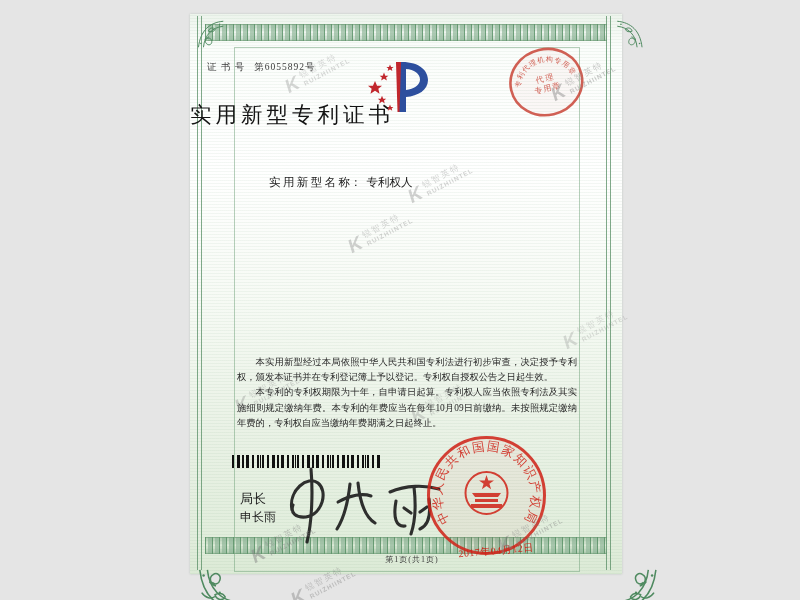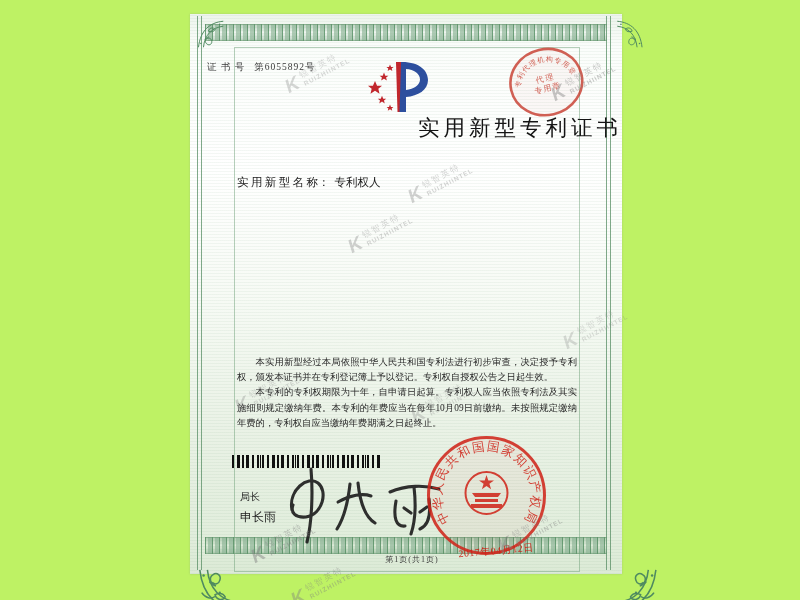--- a/index.html
+++ b/index.html
@@ -1,16 +1,16 @@
 <!DOCTYPE html>
 <html><head>
 <meta charset="utf-8">
 <style>
   html,body{margin:0;padding:0;background:#ffffff;}
-  .canvas{position:relative;width:800px;height:600px;background:#bef264;overflow:hidden;
+  .canvas{position:relative;width:800px;height:600px;background:#e5e5e5;overflow:hidden;
           font-family:"Liberation Serif","DejaVu Serif",serif;}
   
   .sheet{position:absolute;left:190px;top:14px;width:432px;height:560px;
          background:linear-gradient(180deg,#edf4ec 0%,#fbfdfb 6%,#ffffff 28%,#f6faf4 52%,#eaf2e6 74%,#e2eedd 92%,#dcead6 100%);
          box-shadow:0 0 2px rgba(120,150,125,.35);}
   .sheet-texture{position:absolute;inset:0;
          background:repeating-linear-gradient(0deg,rgba(95,145,105,.07) 0 1px,transparent 1px 3px);
          pointer-events:none;}
   .vline{position:absolute;top:2px;bottom:4px;width:1px;background:rgba(86,140,99,.75);}
   .innerframe{position:absolute;left:44px;top:33px;width:344px;height:523px;
@@ -25,37 +25,37 @@
   .lace.bottom{bottom:20px;}
   .corner{position:absolute;width:46px;height:46px;}
   .corner svg{display:block;}
   .c-tl{left:6px;top:6px;transform:scale(.62);transform-origin:top left;}
   .c-tr{right:6px;top:6px;transform:scale(-.62,.62);transform-origin:top right;}
   .c-bl{left:6px;bottom:6px;transform:scale(.95,-.95);transform-origin:bottom left;}
   .c-br{right:6px;bottom:6px;transform:scale(-.95,-.95);transform-origin:bottom right;}
   
   .cert-no{position:absolute;left:17px;top:47px;font-size:9.5px;color:#3a3a3a;display:flex;gap:9px;letter-spacing:1px;}
   .logo{position:absolute;left:172px;top:44px;}
-  .title{position:absolute;left:0;top:99px;width:100%;text-align:right;
+  .title{position:absolute;left:0;top:86px;width:100%;text-align:left;
          font-size:21.5px;letter-spacing:4px;color:#141414;}
   
   .fields{position:absolute;left:47px;top:161px;right:40px;font-size:11.5px;color:#1c1c1c;}
   .frow{height:31.3px;white-space:nowrap;}
-  .flabel{display:inline-block;width:81px;text-align:justify;text-align-last:justify;vertical-align:top;}
+  .flabel{display:inline-block;width:81px;text-align:justify;text-align-last:justify;vertical-align:top;margin-left:32px;}
   .fcolon{display:inline-block;margin:0 5px 0 0;}
   
   .bodytext{position:absolute;left:47px;top:341px;width:340px;font-size:9.3px;line-height:15.2px;
             color:#262626;text-align:justify;}
   .bodytext p{margin:0;text-indent:2em;}
   
   .barcode{position:absolute;left:42px;top:441px;width:148px;height:13px;
            background:
              repeating-linear-gradient(90deg,#101010 0 2px,transparent 2px 5px),
              repeating-linear-gradient(90deg,#101010 0 1px,transparent 1px 7px);}
-  .sig-title{position:absolute;left:50px;top:476px;font-size:10px;color:#1c1c1c;text-align:right;}
+  .sig-title{position:absolute;left:50px;top:476px;font-size:13px;color:#1c1c1c;text-align:right;}
   .sig-name{position:absolute;left:50px;top:495px;font-size:12px;color:#1c1c1c;}
   .signature{position:absolute;left:88px;top:448px;}
   .main-seal{position:absolute;left:234px;top:419px;}
   .seal-date{position:absolute;left:247px;top:530px;width:118px;text-align:center;
              font-size:10px;color:#cf2318;transform:rotate(-5deg);letter-spacing:.5px;}
   .corner-stamp{position:absolute;left:315px;top:27px;transform:rotate(-13deg);}
   .footer{position:absolute;left:0;top:540px;width:100%;text-align:center;font-size:8px;color:#3c3c3c;letter-spacing:1px;padding-left:6px;}
   
   .wm{position:absolute;display:flex;align-items:center;gap:4px;color:#7e7e7e;
       transform:rotate(-28deg);pointer-events:none;white-space:nowrap;}

